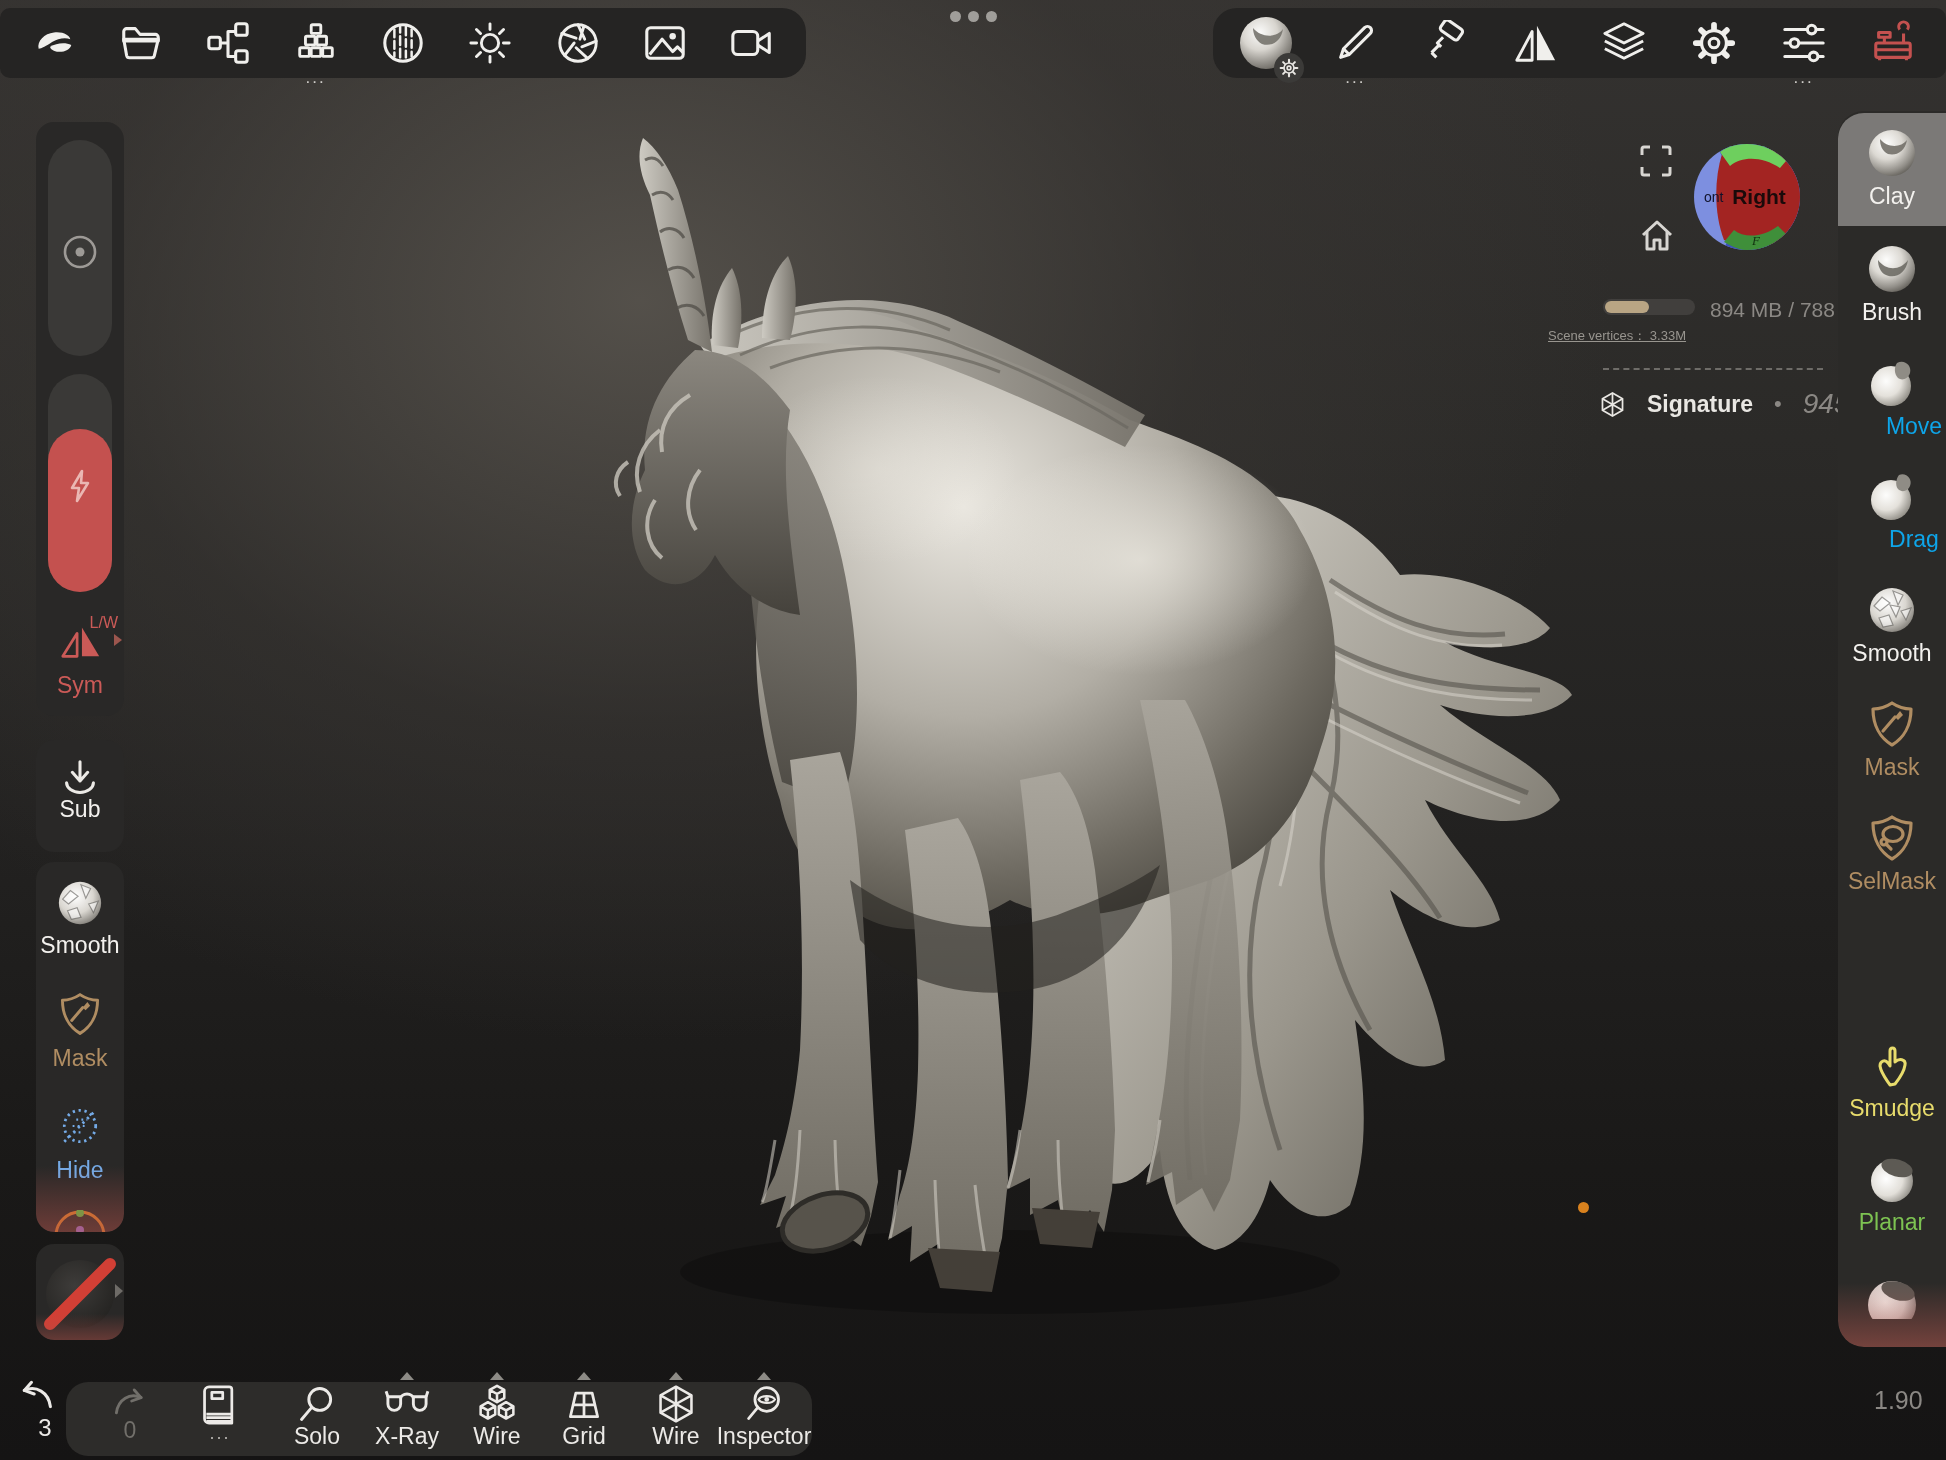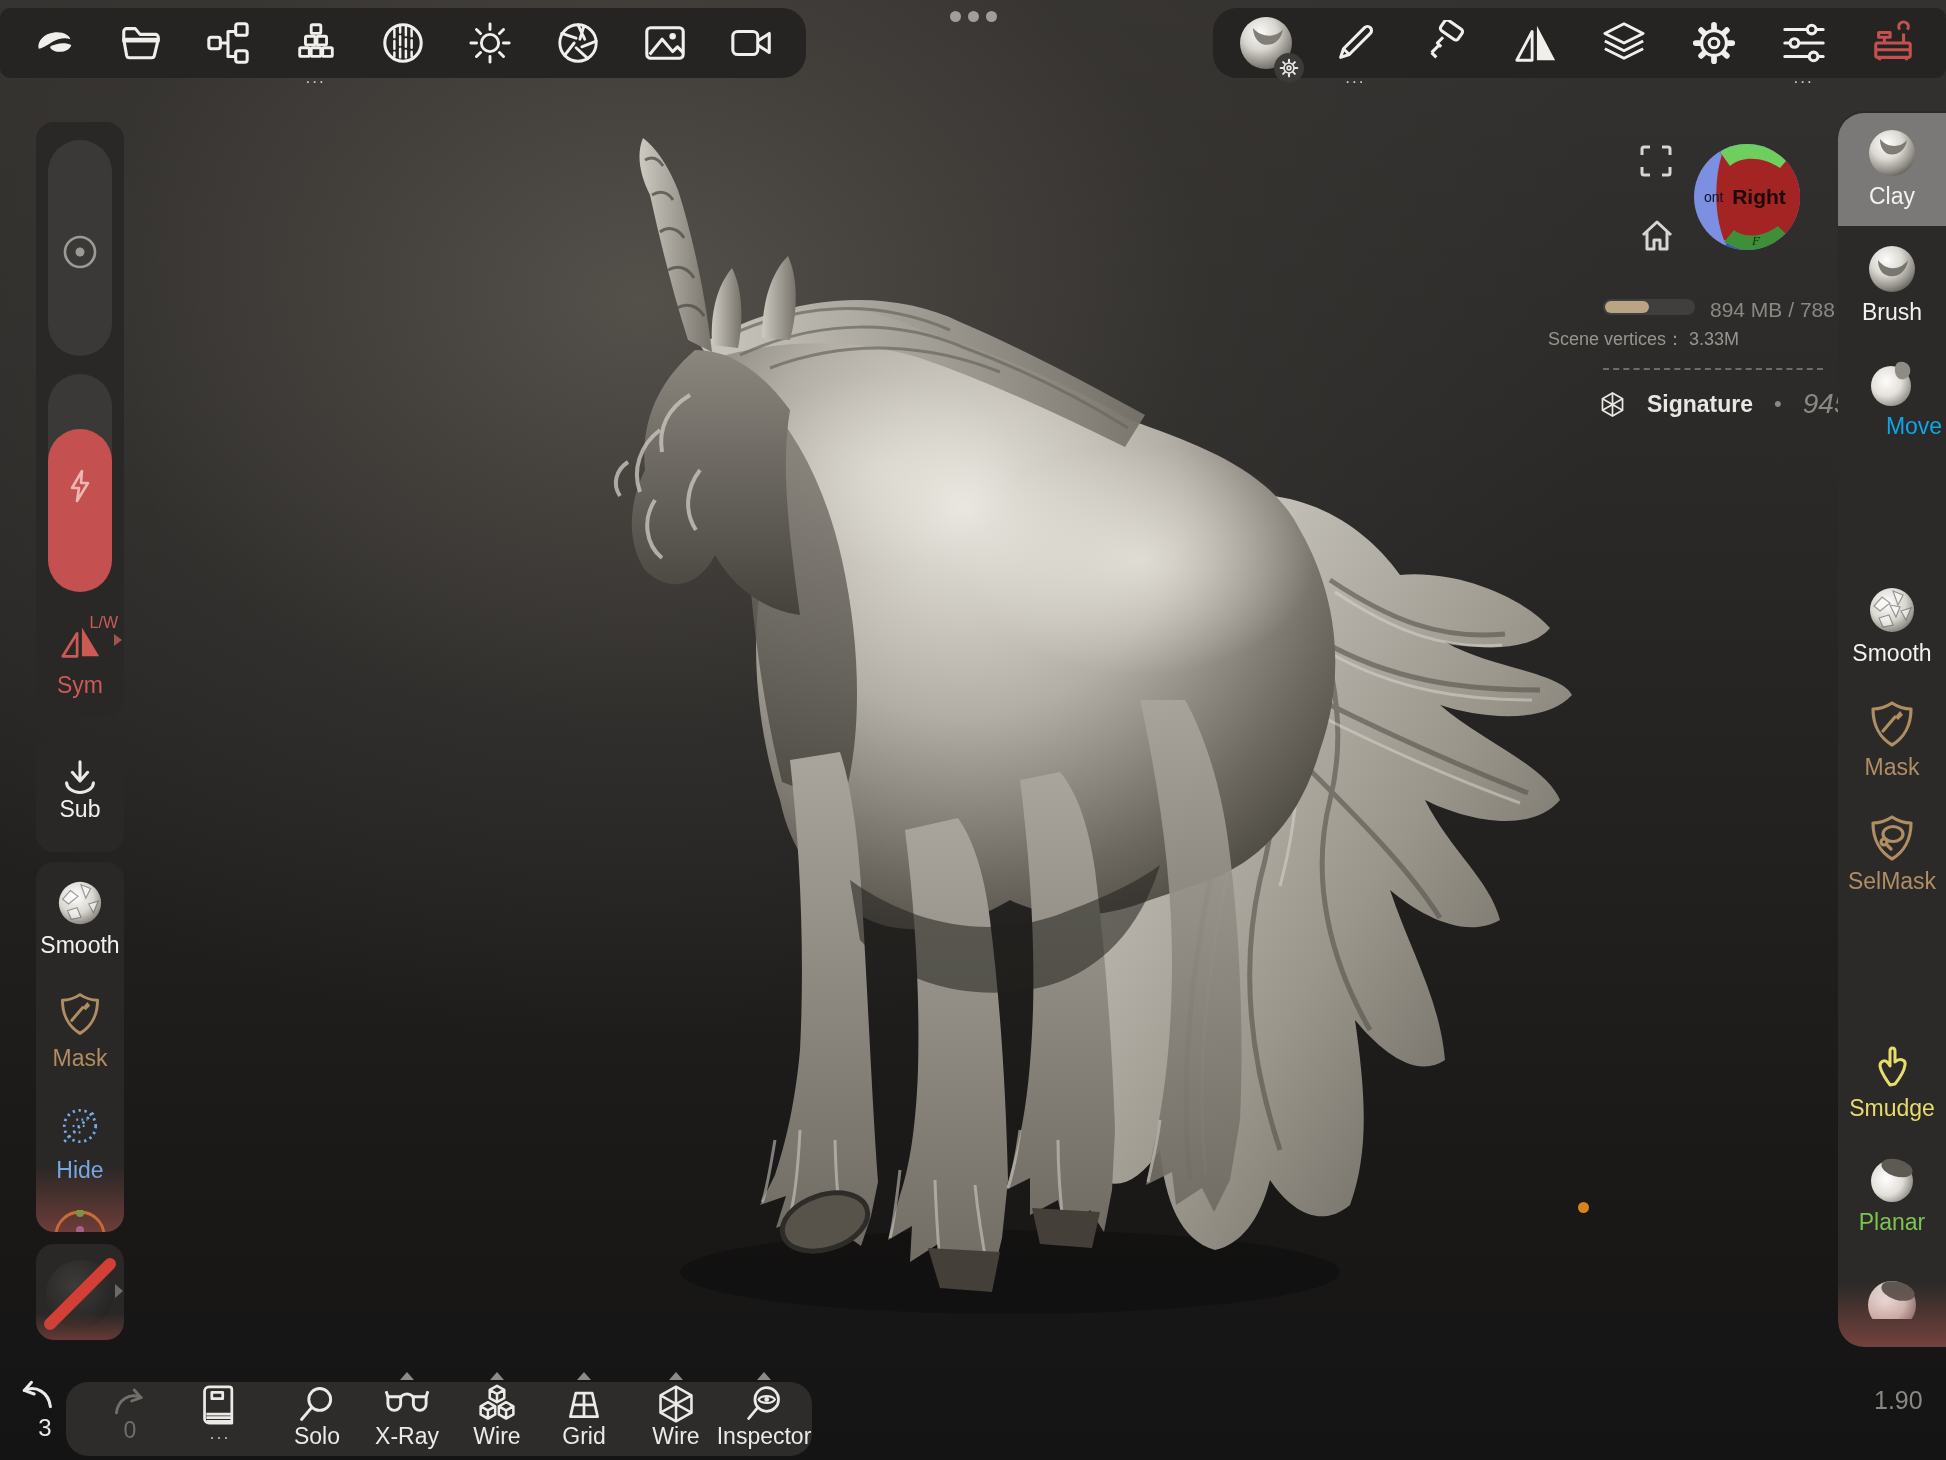--- a/index.html
+++ b/index.html
@@ -21,21 +21,21 @@
   .ovf{position:absolute;left:0;right:0;bottom:-8px;text-align:center;color:#cfcdc9;font-size:17px;letter-spacing:2px;line-height:10px;}
   .top-dots{top:11px;left:950px;display:flex;gap:7px;}
   .top-dots i{width:11px;height:11px;border-radius:50%;background:#a09e9a;}
   .gear-badge{position:absolute;right:-6px;bottom:-8px;width:30px;height:30px;border-radius:50%;background:#3b3a38;display:flex;align-items:center;justify-content:center;}
   
   .navball{left:1692px;top:142px;}
   .info-text{color:#8b8884;font-size:21px;}
   .mem-track{left:1603px;top:299px;width:92px;height:16px;border-radius:9px;background:#413f3d;}
   .mem-fill{position:absolute;left:2px;top:2px;height:12px;width:44px;border-radius:7px;background:#b9a584;}
   .mem-text{left:1710px;top:298px;width:236px;white-space:nowrap;overflow:hidden;}
-  .vtx-text{left:1548px;top:327px;color:#98958f;font-size:18px;white-space:nowrap;}
+  .vtx-text{left:1548px;top:327px;color:#98958f;font-size:13px;white-space:nowrap;text-decoration:underline;}
   .dash-div{left:1603px;top:368px;width:220px;border-top:2px dashed #6e6c68;}
   .sig-row{left:1599px;top:388px;display:flex;align-items:center;gap:21px;}
   .sig-name{color:#e9e7e3;font-size:23px;font-weight:600;}
   .sig-count{color:#8b8884;font-size:28px;font-style:italic;}
   .sig-dot{color:#8b8884;font-size:22px;}
   .zoom-label{left:1874px;top:1386px;color:#8b8884;font-size:25px;}
   .orange-dot{left:1578px;top:1202px;width:11px;height:11px;border-radius:50%;background:#d9821e;}
   
   .rtb{left:1838px;top:111px;width:108px;height:1236px;background:#2b2a28;border-radius:26px 0 0 26px;overflow:hidden;}
   .rtb::after{content:"";position:absolute;left:0;right:0;bottom:0;height:64px;border-radius:0 0 0 26px;
@@ -464,20 +464,34 @@
               <stop offset="50%" stop-color="#e4e1db"></stop>
               <stop offset="100%" stop-color="#7a776f"></stop>
             </radialGradient>
           </defs>
         <circle cx="25" cy="29" r="20" fill="url(#b3)"></circle>
         <path d="M31,6 C38,2 46,8 44,16 C42,22 36,24 32,21 C28,17 28,10 31,6 Z" fill="#8f8c85"></path>
       </svg>
       <div class="rtb-label c-purple">Move</div>
     </div>
 
+    <div class="rtb-item" style="top:345px">
+      <svg width="52" height="52" viewBox="0 0 52 52">
+        <defs>
+            <radialGradient id="b4" cx="38%" cy="38%" r="75%">
+              <stop offset="0%" stop-color="#fdfdfc"></stop>
+              <stop offset="50%" stop-color="#e4e1db"></stop>
+              <stop offset="100%" stop-color="#7a776f"></stop>
+            </radialGradient>
+          </defs>
+        <circle cx="25" cy="30" r="20" fill="url(#b4)"></circle>
+        <path d="M33,5 C40,2 47,9 44,16 C42,21 36,23 32,19 C29,15 30,9 33,5 Z" fill="#8f8c85"></path>
+      </svg>
+      <div class="rtb-label c-purple">Drag</div>
+    </div>
 
     <div class="rtb-item" style="top:459px">
       <svg width="52" height="52" viewBox="0 0 52 52">
         <defs>
             <radialGradient id="b5" cx="40%" cy="34%" r="75%">
               <stop offset="0%" stop-color="#ffffff"></stop>
               <stop offset="55%" stop-color="#d9d6d0"></stop>
               <stop offset="100%" stop-color="#767membership370"></stop>
             </radialGradient>
             <radialGradient id="b5b" cx="40%" cy="34%" r="75%">

